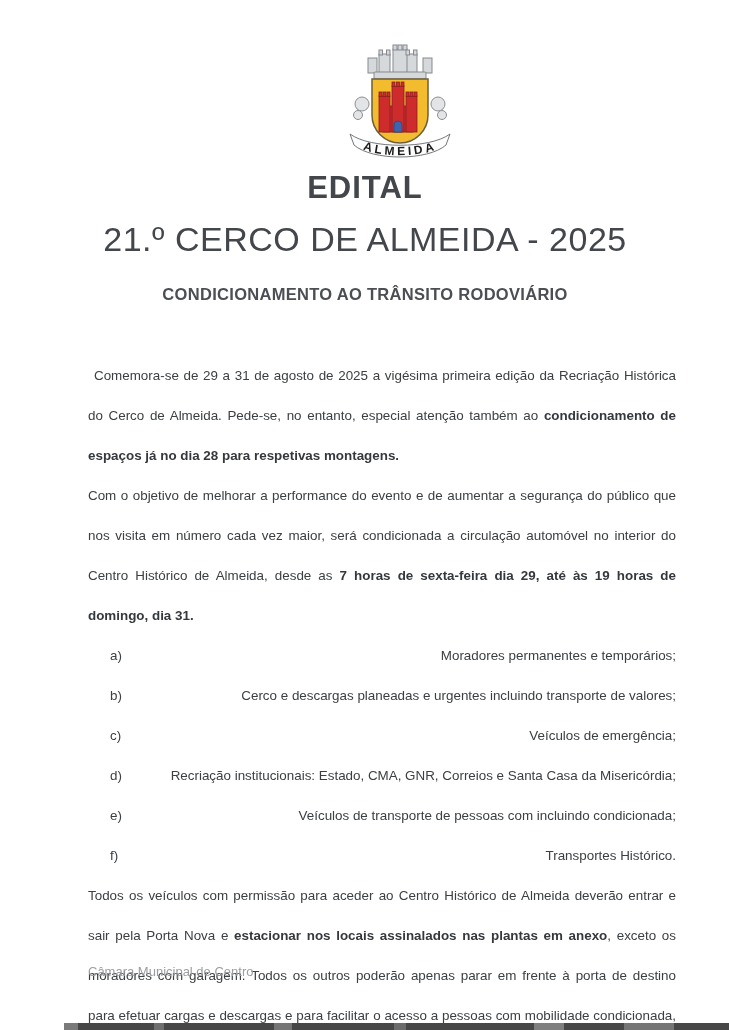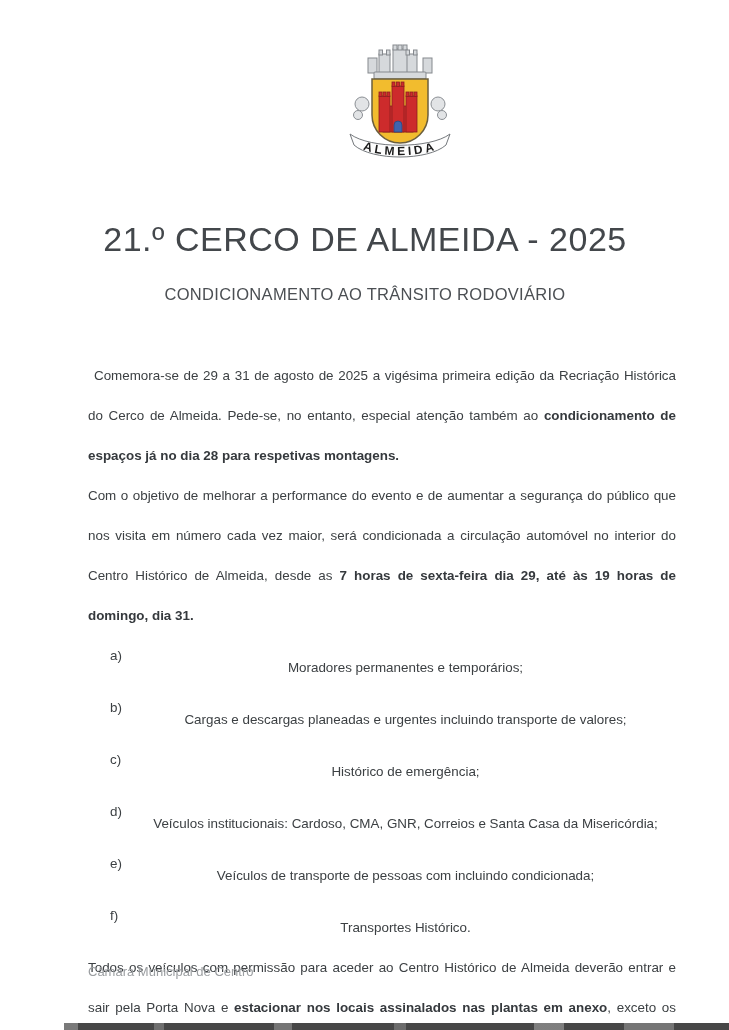--- a/index.html
+++ b/index.html
@@ -37,21 +37,21 @@
   .title-main {
     top: 220px;
     font-size: 34px;
     font-weight: normal;
     letter-spacing: 0.5px;
     color: #43474b;
   }
   .title-sub {
     top: 285px;
     font-size: 16.5px;
-    font-weight: normal;
+    font-weight: bold;
     letter-spacing: 0.3px;
     color: #4b4f53;
   }
   .body-text {
     position: absolute;
     top: 356px;
     left: 88px;
     width: 588px;
     font-size: 13.4px;
     line-height: 40px;
@@ -61,21 +61,21 @@
   .para { text-align: justify; }
   .para.indent-first { text-indent: 6px; }
   .para b { font-weight: bold; color: #35393d; }
   .exceptions-heading {
     text-decoration: underline;
     text-align: left;
   }
   .exc-list { margin-left: 22px; }
   .exc-item { display: flex; }
   .exc-label { width: 25px; flex: 0 0 25px; }
-  .exc-text { flex: 1; text-align: center; margin-top: 12px; }
+  .exc-text { flex: 1; text-align: right; }
   .footer-text {
     position: absolute;
     top: 964px;
     left: 88px;
     font-size: 13px;
     color: #9b9ea1;
   }
   .scan-bar {
     position: absolute;
     left: 64px;
@@ -146,46 +146,47 @@
       <path d="M14,92 C34,107 94,107 114,92 L110,103 C92,119 36,119 18,103 Z" fill="#fdfdfd" stroke="#74787c" stroke-width="1"></path>
       <defs>
         <path id="bannerCurve" d="M22,105 C42,116 86,116 106,105"></path>
       </defs>
       <text font-family="Liberation Sans, sans-serif" font-size="12" font-weight="bold" letter-spacing="3" fill="#1c1c1c" text-anchor="middle">
         <textPath href="#bannerCurve" startOffset="50%">ALMEIDA</textPath>
       </text>
     </svg>
   </div>
 
+  <div class="headings title-edital">EDITAL</div>
   <div class="headings title-main">21.º CERCO DE ALMEIDA - 2025</div>
   <div class="headings title-sub">CONDICIONAMENTO AO TRÂNSITO RODOVIÁRIO</div>
 
   <div class="body-text">
 
     <div class="para indent-first"><span>Comemora-se de 29 a 31 de agosto de 2025 a vigésima primeira edição da Recriação Histórica do Cerco de Almeida. Pede-se, no entanto, especial atenção também ao </span><b>condicionamento de espaços já no dia 28 para respetivas montagens.</b></div>
 
     <div class="para"><span>Com o objetivo de melhorar a performance do evento e de aumentar a segurança do público que nos visita em número cada vez maior, será condicionada a circulação automóvel no interior do Centro Histórico de Almeida, desde as </span><b>7 horas de sexta-feira dia 29, até às 19 horas de domingo, dia 31.</b></div>
 
 
     <div class="exc-list">
       <div class="exc-item">
         <span class="exc-label">a)</span>
         <span class="exc-text">Moradores permanentes e temporários;</span>
       </div>
       <div class="exc-item">
         <span class="exc-label">b)</span>
-        <span class="exc-text">Cargas e descargas planeadas e urgentes incluindo transporte de valores;</span>
+        <span class="exc-text">Cerco e descargas planeadas e urgentes incluindo transporte de valores;</span>
       </div>
       <div class="exc-item">
         <span class="exc-label">c)</span>
-        <span class="exc-text">Histórico de emergência;</span>
+        <span class="exc-text">Veículos de emergência;</span>
       </div>
       <div class="exc-item">
         <span class="exc-label">d)</span>
-        <span class="exc-text">Veículos institucionais: Cardoso, CMA, GNR, Correios e Santa Casa da Misericórdia;</span>
+        <span class="exc-text">Recriação institucionais: Estado, CMA, GNR, Correios e Santa Casa da Misericórdia;</span>
       </div>
       <div class="exc-item">
         <span class="exc-label">e)</span>
         <span class="exc-text">Veículos de transporte de pessoas com incluindo condicionada;</span>
       </div>
       <div class="exc-item">
         <span class="exc-label">f)</span>
         <span class="exc-text">Transportes Histórico.</span>
       </div>
     </div>

